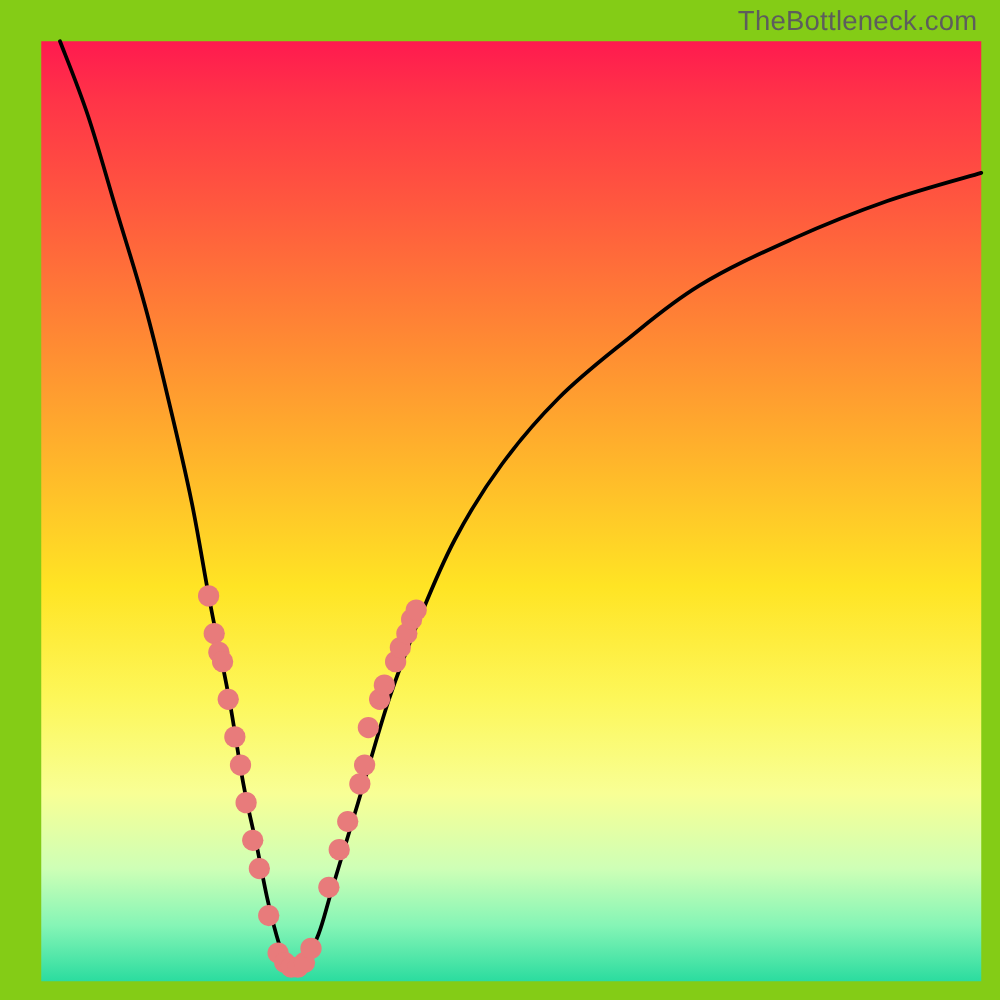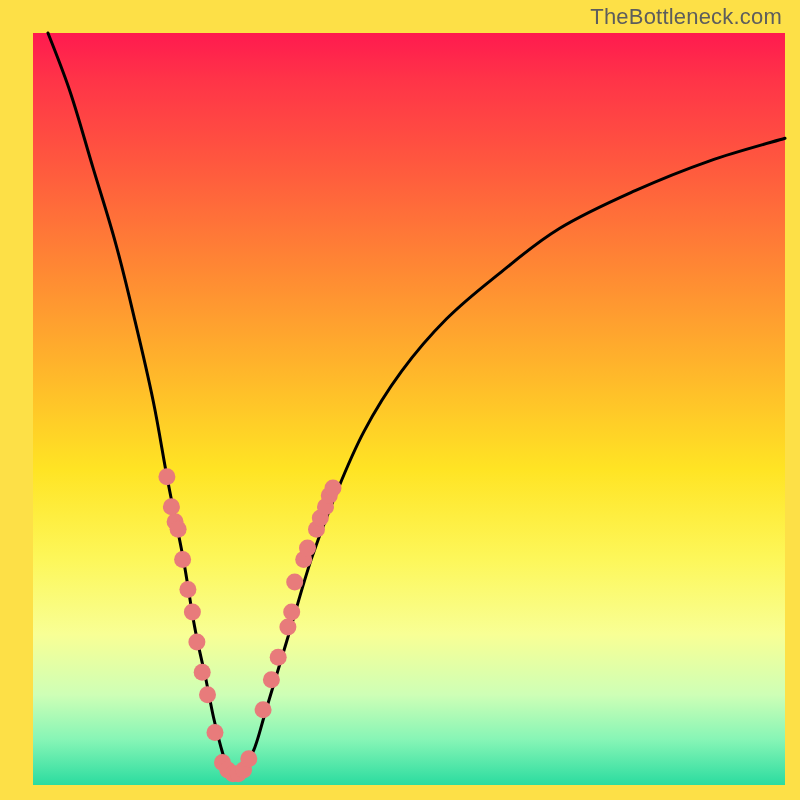--- a/index.html
+++ b/index.html
@@ -7,21 +7,21 @@
     padding: 0;
     width: 800px;
     height: 800px;
     overflow: hidden;
     background: #000;
     font-family: Arial, Helvetica, sans-serif;
   }
   .frame {
     position: absolute;
     inset: 0;
-    background: #fde047;
+    background: #84cc16;
   }
   .plot {
     position: absolute;
     left: 33px;
     top: 33px;
     width: 752px;
     height: 752px;
     background: linear-gradient(to bottom,
       #ff1a4f 0%,
       #ff3348 6%,

